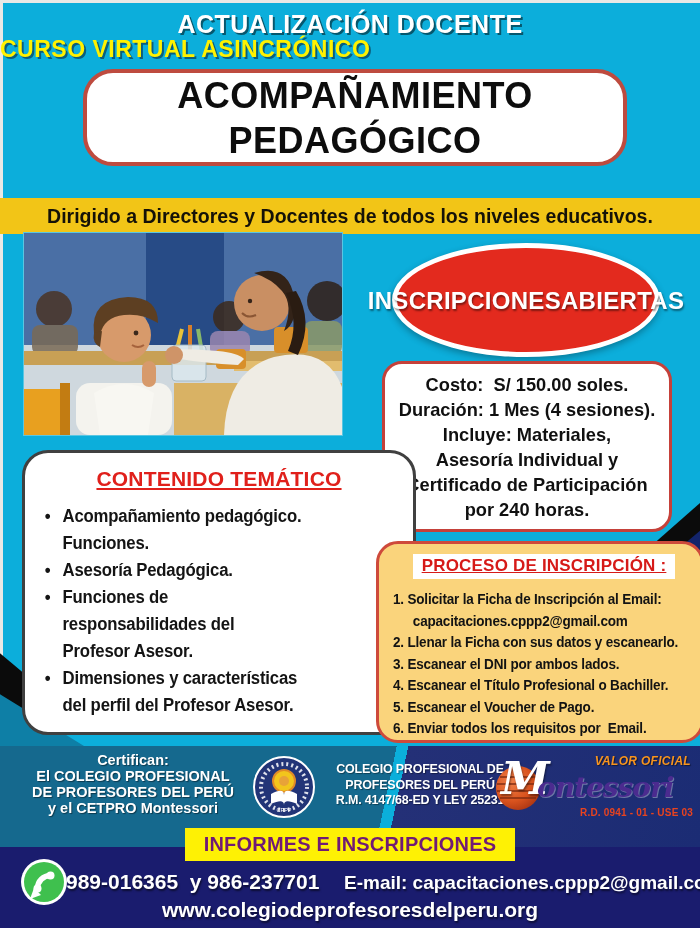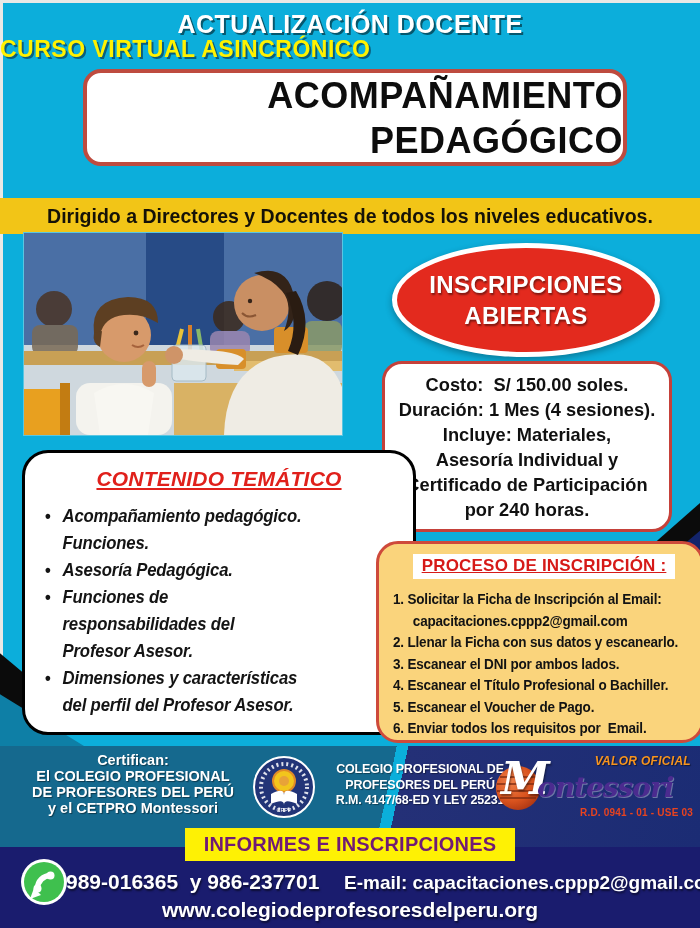--- a/index.html
+++ b/index.html
@@ -15,42 +15,42 @@
   .slash-black-right{background:#0b0b0b;clip-path:polygon(100% 54.2%,90.5% 60.5%,100% 63.4%);}
   .slash-navy-right{background:#13246B;clip-path:polygon(100% 57.2%,88% 64.8%,100% 73.5%);}
   .slash-black-left{background:#0b0b0b;clip-path:polygon(0 70.4%,8.2% 75.6%,0 78%);}
   .slash-teal-left{background:#0E7FA6;clip-path:polygon(0 74.8%,12% 80.4%,0 80.4%);}
   
   .kicker{top:10px;left:0;width:100%;text-align:center;color:#ffffff;font-weight:800;
     font-size:25px;letter-spacing:.5px;text-shadow:2px 2px 0 rgba(0,0,0,.5);}
   .subkicker{top:36px;left:0;width:100%;text-align:left;color:#FFF200;font-weight:800;
     font-size:23px;letter-spacing:.5px;text-shadow:2px 2px 0 rgba(10,40,60,.6);}
   .title-box{left:83px;top:69px;width:544px;height:97px;background:#ffffff;border:4px solid #BE4B3F;
-    border-radius:18px;box-sizing:border-box;display:flex;flex-direction:column;justify-content:center;
-    align-items:flex-end;}
+    border-radius:30px;box-sizing:border-box;display:flex;flex-direction:column;justify-content:center;
+    align-items:center;}
   .title-box .tl{font-size:36px;font-weight:800;color:#0d0d0d;line-height:45px;letter-spacing:.5px;}
   .audience-band{left:0;top:182px;width:700px;height:36px;background:#F2C517;display:flex;
     align-items:center;justify-content:center;margin-top:16px;}
   .audience-band span{color:#151208;font-weight:800;font-size:19.5px;}
   
   .photo{left:23px;top:232px;width:318px;height:202px;border:1px solid #59c6e2;background:#cfd8de;}
   
   .oval{left:392px;top:243px;width:268px;height:114px;background:#E32A1E;border:5px solid #ffffff;
-    border-radius:50%;box-sizing:border-box;display:flex;flex-direction:column;align-items:center;
+    border-radius:50%;box-sizing:border-box;display:flex;align-items:center;
     justify-content:center;box-shadow:0 3px 7px rgba(0,0,0,.3);}
   .oval span{color:#ffffff;font-weight:800;font-size:24px;line-height:31px;
     text-shadow:1px 2px 2px rgba(0,0,0,.45);letter-spacing:.3px;}
   
   .details-box{left:382px;top:361px;width:290px;height:171px;background:#ffffff;border:3px solid #C5413A;
     border-radius:20px;box-sizing:border-box;display:flex;align-items:center;justify-content:center;}
   .details-lines{width:274px;transform:scaleX(.96);transform-origin:center;text-align:center;}
   .details-lines div{font-size:19px;line-height:25px;font-weight:800;color:#101010;white-space:pre-wrap;}
   
-  .contenido-box{left:22px;top:450px;width:394px;height:285px;background:#ffffff;border:3px solid #000000;
-    border-radius:26px;box-sizing:border-box;padding:14px 8px 8px 18px;font-style:italic;}
+  .contenido-box{left:22px;top:450px;width:394px;height:285px;background:#ffffff;border:3px solid #404040;
+    border-radius:26px;box-sizing:border-box;padding:14px 8px 8px 18px;}
   .contenido-title{text-align:center;color:#E0201B;font-weight:800;font-size:21px;
     text-decoration:underline;letter-spacing:.2px;margin-right:10px;}
   ul.bullets{list-style:none;margin:12px 0 0 0;padding:0;width:312px;transform:scaleX(.93);
     transform-origin:left top;}
   ul.bullets li{position:relative;padding-left:21px;font-size:18px;line-height:27px;font-weight:800;
     color:#141414;white-space:pre-wrap;letter-spacing:-.2px;}
   ul.bullets li::before{content:"•";position:absolute;left:2px;top:0;}
   
   .proceso-box{left:376px;top:541px;width:328px;height:202px;background:#FAD47C;border:3px solid #CE4A3B;
     border-radius:22px;box-sizing:border-box;padding:10px 6px 6px 14px;}

